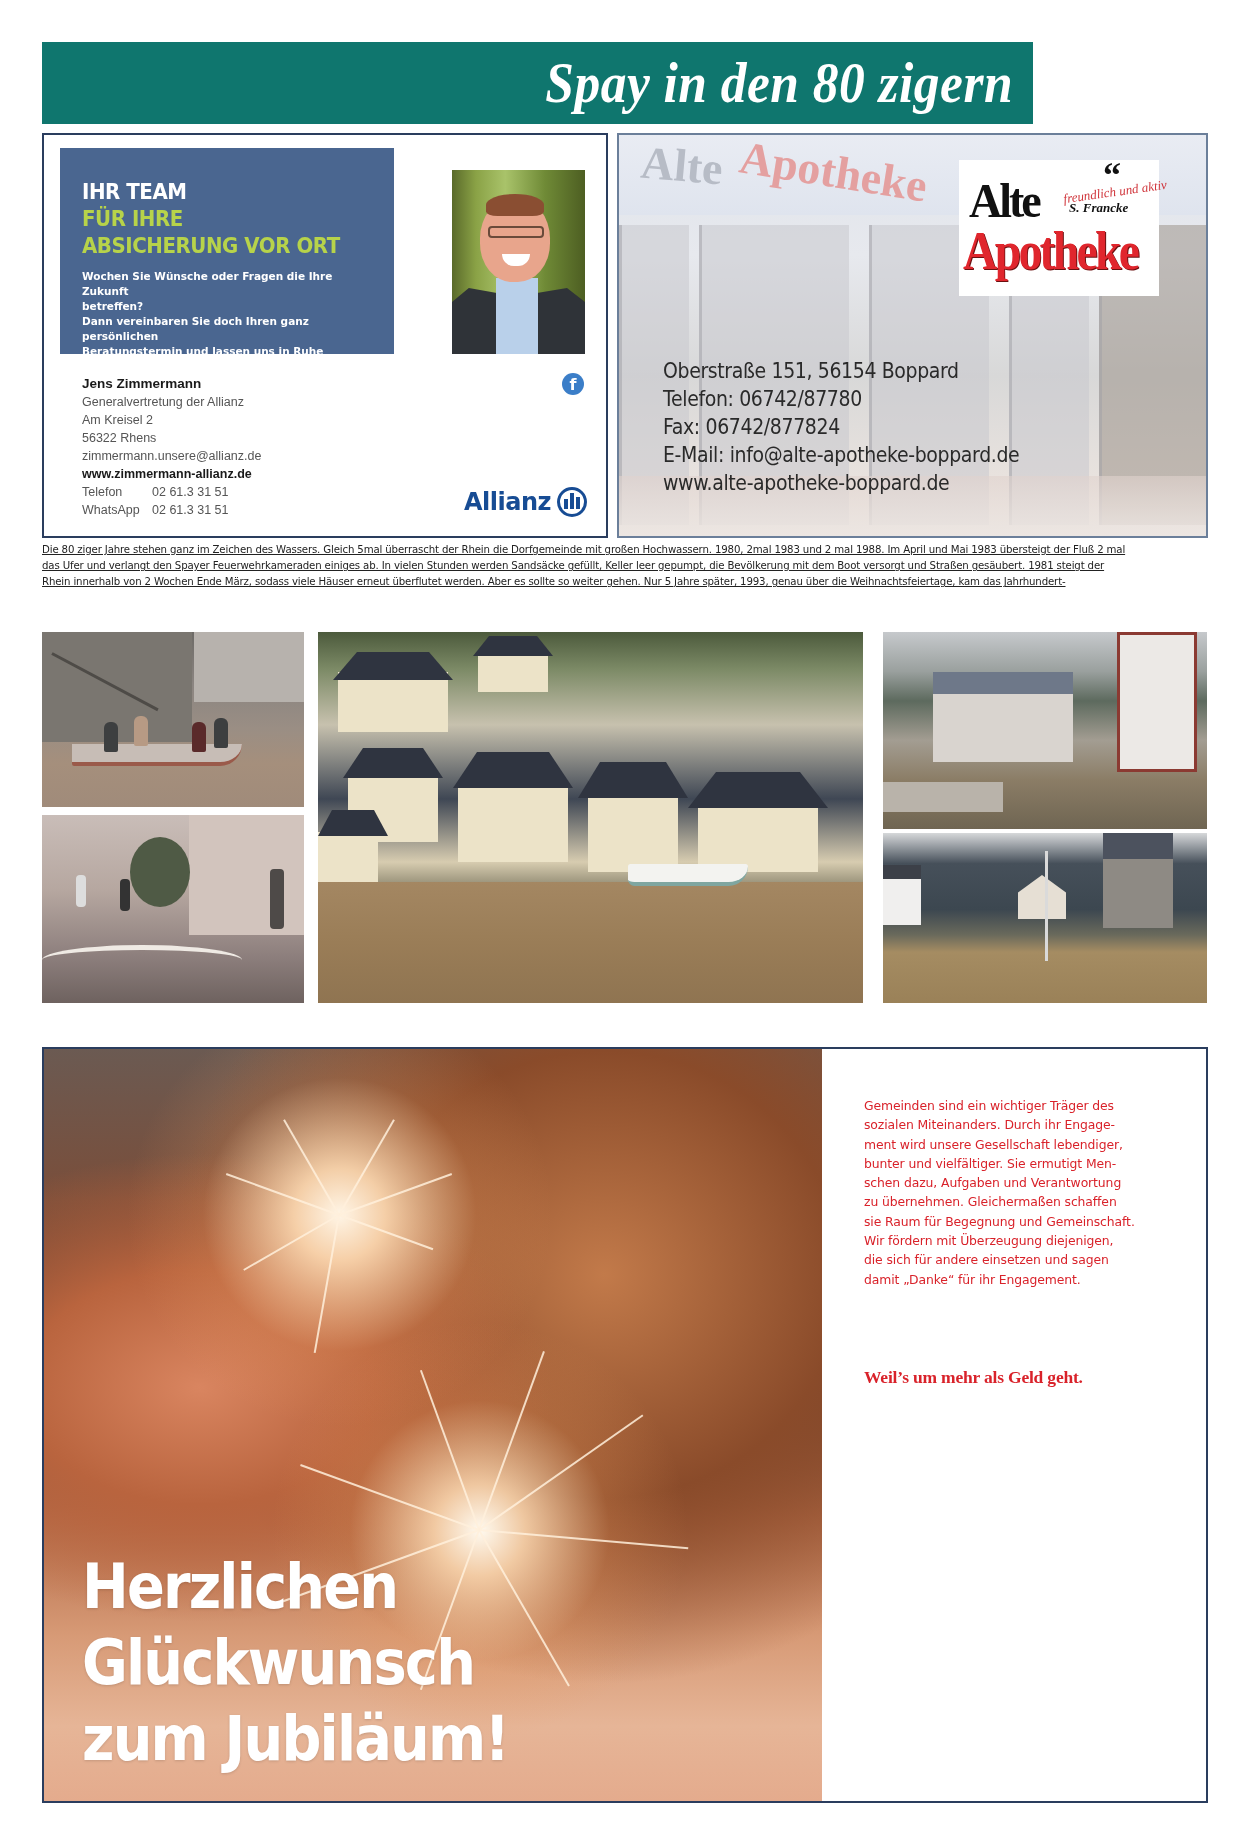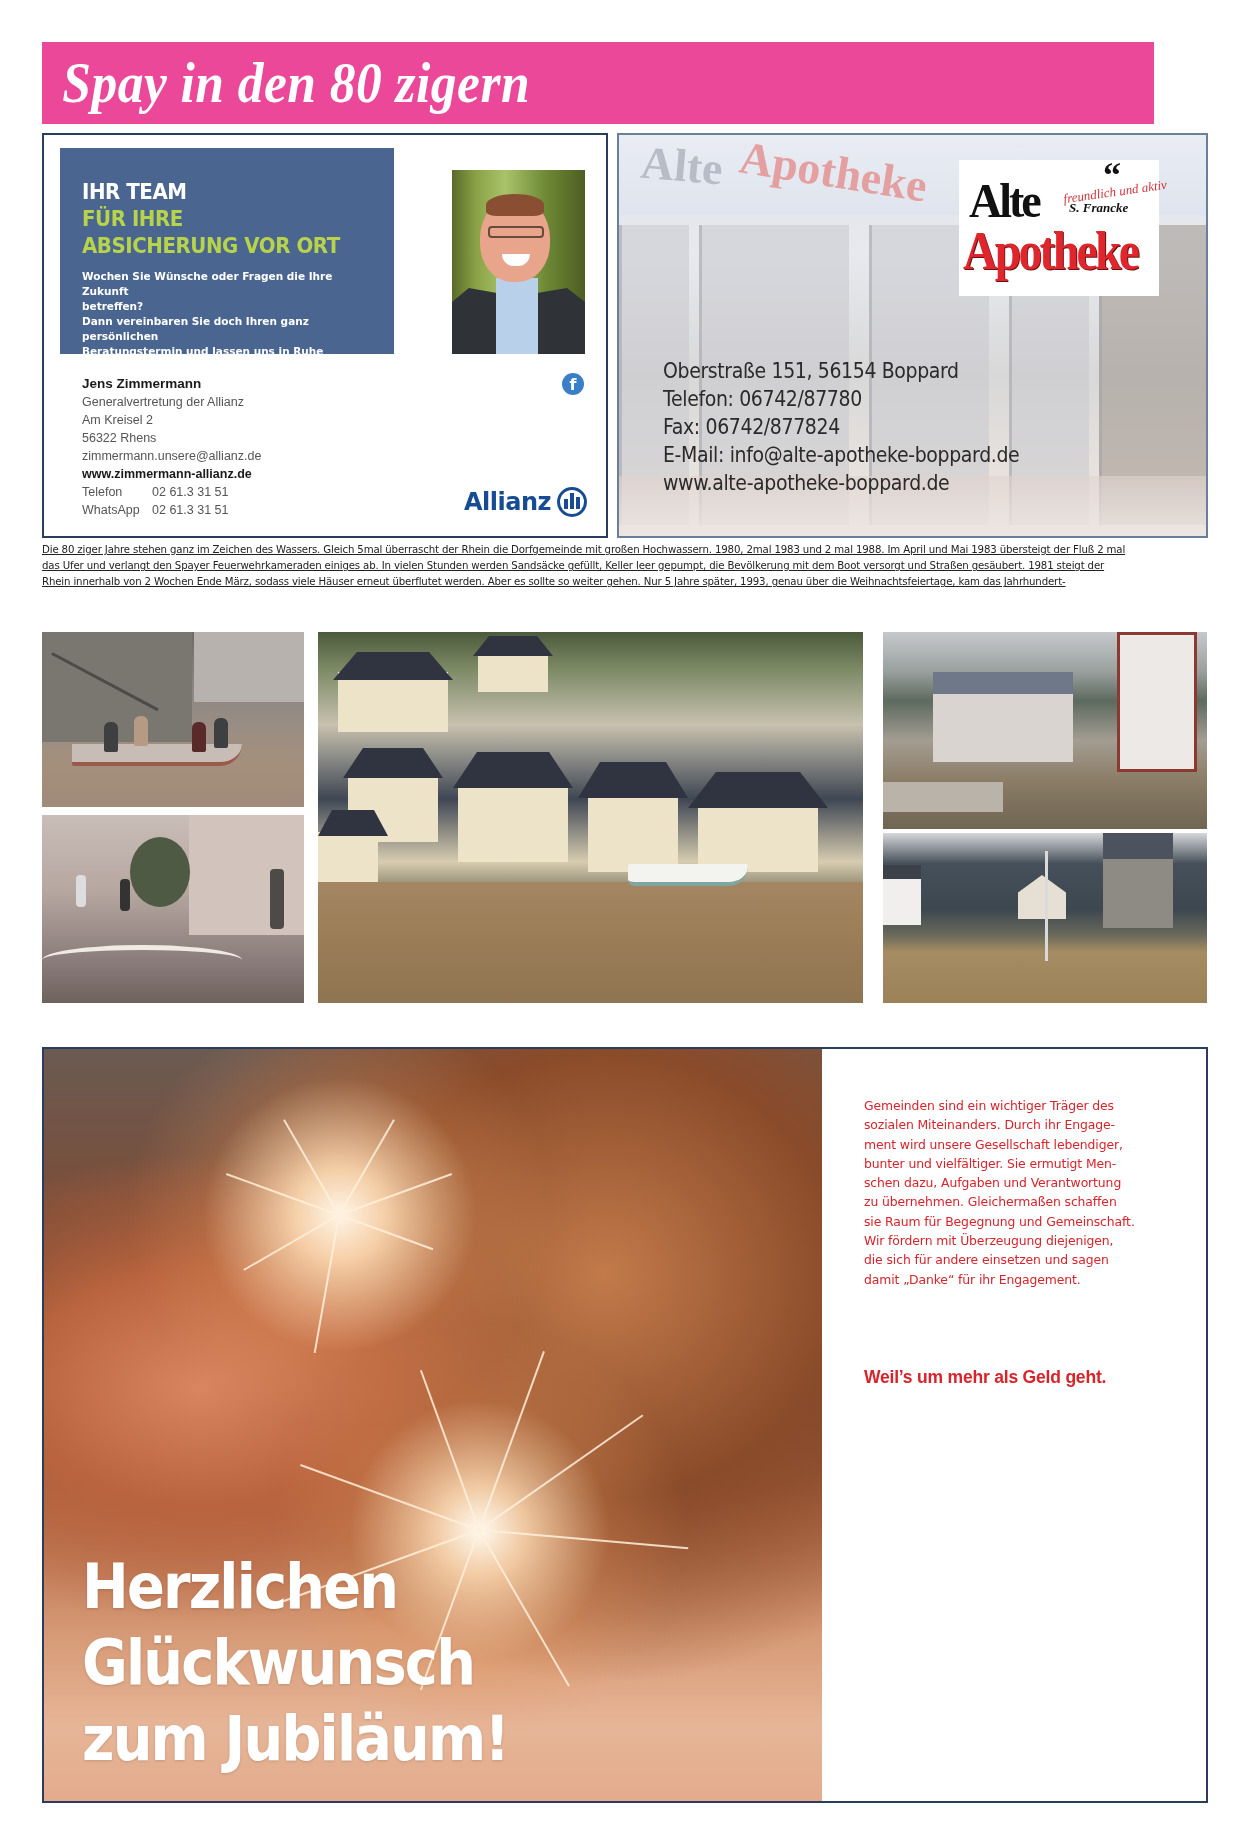--- a/index.html
+++ b/index.html
@@ -2,22 +2,22 @@
 <html><head>
 <meta charset="utf-8">
 <style>
   * { box-sizing: border-box; margin: 0; padding: 0; }
   html, body { width: 1250px; height: 1843px; background: #ffffff; overflow: hidden; }
   body { position: relative; font-family: "Liberation Sans", sans-serif; color: #222; }
 
   .abs { position: absolute; }
 
   
-  #title-bar { left: 42px; top: 42px; width: 1112px; height: 82px; background: #ec4899;
-    display: flex; align-items: center; justify-content: flex-start; }
+  #title-bar { left: 42px; top: 42px; width: 991px; height: 82px; background: #0f766e;
+    display: flex; align-items: center; justify-content: flex-end; }
   #title-bar h1 { font-family: "Liberation Serif", serif; font-style: italic; font-weight: bold;
     color: #ffffff; font-size: 56px; letter-spacing: 0.5px; transform: scaleX(0.92); }
 
   
   #allianz-ad { left: 42px; top: 133px; width: 566px; height: 405px; border: 2px solid #2a3d5e; background: #fff; }
   #allianz-banner { left: 16px; top: 13px; width: 334px; height: 206px; background: #4a6690; padding: 30px 20px 0 22px; }
   .al-h { font-family: "DejaVu Sans", sans-serif; font-weight: bold; font-size: 22px; line-height: 27px; letter-spacing: -0.5px; transform: scaleX(0.9); transform-origin: left; white-space: nowrap; }
   .al-h.white { color: #ffffff; }
   .al-h.green { color: #b7d34a; }
   .al-body { margin-top: 10px; color: #fff; font-family: "DejaVu Sans", sans-serif; font-weight: bold; font-size: 10.5px; line-height: 15px; }
@@ -107,21 +107,21 @@
       radial-gradient(circle at 38% 22%, rgba(255,245,230,1) 0%, rgba(255,220,180,0.9) 6%, rgba(240,160,100,0.2) 18%, transparent 28%),
       radial-gradient(circle at 56% 64%, rgba(255,250,240,1) 0%, rgba(255,220,180,0.85) 7%, rgba(230,150,90,0.25) 20%, transparent 32%),
       radial-gradient(ellipse at 20% 45%, #d98560 0%, #b9643e 20%, transparent 40%),
       radial-gradient(ellipse at 72% 30%, #c27a4a 0%, #8a4b2a 30%, transparent 55%),
       linear-gradient(180deg, #6b5a52 0%, #7a4e3a 20%, #5a3326 42%, #b36b48 62%, #d79a76 78%, #e6b597 90%, #e4ab8d 100%); }
   #spk-photo .spark { position: absolute; height: 2px; background: rgba(255,240,220,0.85); transform-origin: left center; }
   #spk-headline { left: 38px; top: 500px; color: #ffffff; font-family: "DejaVu Sans", sans-serif; font-weight: bold; font-size: 62px; line-height: 76px; letter-spacing: -2px; transform: scaleX(0.9); transform-origin: left; white-space: nowrap; text-shadow: 0 1px 3px rgba(0,0,0,0.15); }
 
   #spk-panel { left: 778px; top: 0; width: 386px; height: 376px; background: #ffffff; }
   #spk-text { left: 42px; top: 47px; width: 320px; color: #d9222a; font-family: "DejaVu Sans", sans-serif; font-size: 12.4px; line-height: 19.3px; letter-spacing: -0.1px; }
-  #spk-slogan { left: 42px; top: 318px; color: #d9222a; font-family: Liberation Sans, sans-serif; font-weight: bold; font-size: 17.5px; letter-spacing: -0.2px; white-space: nowrap; }
+  #spk-slogan { left: 42px; top: 318px; color: #d9222a; font-family: Liberation Serif, serif; font-weight: bold; font-size: 17.5px; letter-spacing: -0.2px; white-space: nowrap; }
   #spk-red { left: 778px; top: 376px; width: 386px; height: 376px; background: #e30613; }
   #spk-symbol { left: 128px; top: 54px; width: 136px; height: 160px; }
   #spk-symbol .dot { position: absolute; left: 45px; top: 0; width: 46px; height: 46px; border-radius: 50%; background: #fff; }
   #spk-symbol .body { position: absolute; left: 0; top: 54px; width: 136px; height: 108px; background: #fff; border-radius: 16px; }
   #spk-symbol .cut1 { position: absolute; left: 30px; top: 84px; width: 106px; height: 20px; background: #e30613; }
   #spk-symbol .cut2 { position: absolute; left: 0; top: 114px; width: 106px; height: 20px; background: #e30613; }
   #spk-name { left: 0; top: 238px; width: 386px; text-align: center; color: #fff; font-family: "DejaVu Sans", sans-serif; font-size: 34px; line-height: 42px; letter-spacing: 0.5px; }
 </style>
 </head>
 <body>

